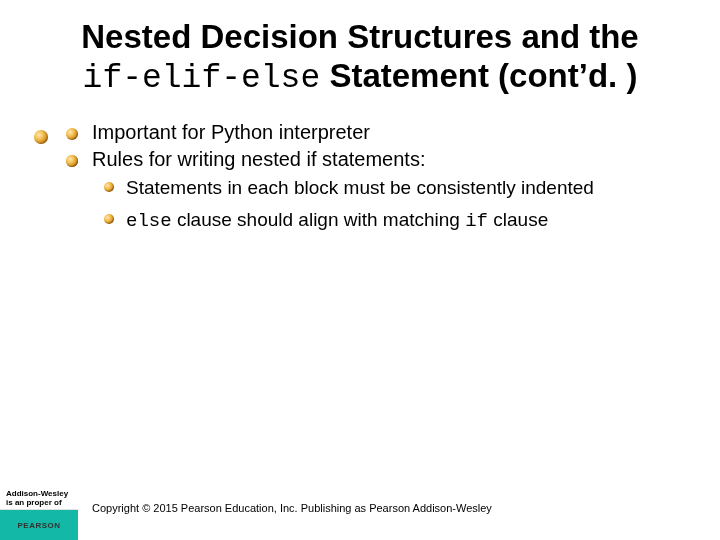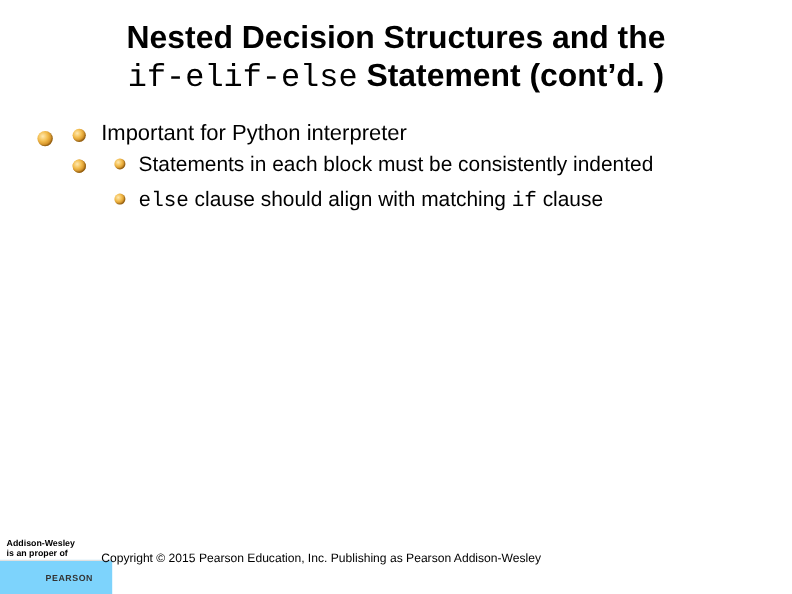--- a/index.html
+++ b/index.html
@@ -16,21 +16,21 @@
   .slide {
     width: 720px;
     height: 540px;
     position: relative;
     box-sizing: border-box;
     padding: 18px 30px 0 30px;
   }
   .title {
     text-align: center;
     font-weight: bold;
-    font-size: 29px;
+    font-size: 33px;
     line-height: 1.18;
     margin: 0 0 22px 0;
   }
   .title .code {
     font-family: "Courier New", Courier, monospace;
     font-weight: normal;
   }
   .bullet {
     position: relative;
     padding-left: 30px;
@@ -92,30 +92,29 @@
     line-height: 1.05;
     font-weight: bold;
     color: #000;
   }
   .footer-logo {
     position: absolute;
     left: 0;
     bottom: 0;
     width: 78px;
     height: 30px;
-    background: #7dd3fc;
+    background: #14b8a6;
     display: flex;
     align-items: center;
     justify-content: center;
     font-size: 8px;
     font-weight: bold;
     letter-spacing: 0.5px;
     color: #333;
     border-top: 1px solid #e0e0e0;
-    padding-left: 24px;
   }
   .copyright {
     position: absolute;
     left: 92px;
     bottom: 26px;
     font-size: 11px;
     color: #000;
   }
 </style>
 </head>
@@ -136,20 +135,21 @@
     <span class="dot"></span>
     <span>Important for Python interpreter</span>
   </div>
 
   <div class="bullet lvl2">
     <span class="dot"></span>
   </div>
 
   <div class="bullet lvl2">
     <span class="dot"></span>
+    <span>Rules for writing nested if statements:</span>
   </div>
 
   <div class="bullet lvl3">
     <span class="dot"></span>
     <span>Statements in each block must be consistently indented</span>
   </div>
 
   <div class="bullet lvl3">
     <span class="dot"></span>
     <span class="code">else</span><span> clause should align with matching </span><span class="code">if</span><span> clause</span>

